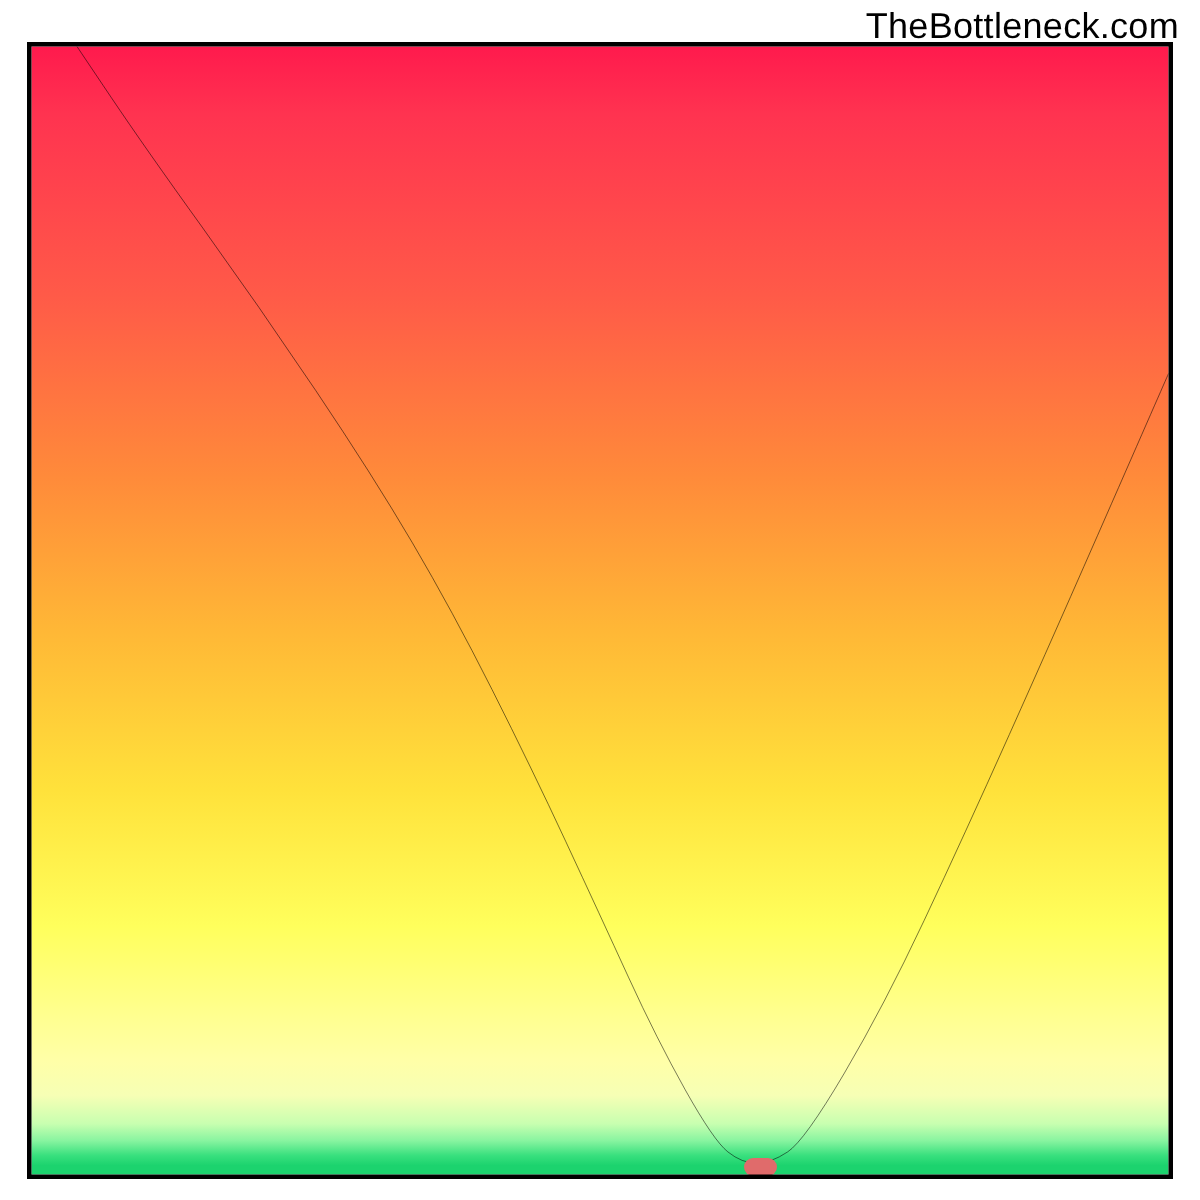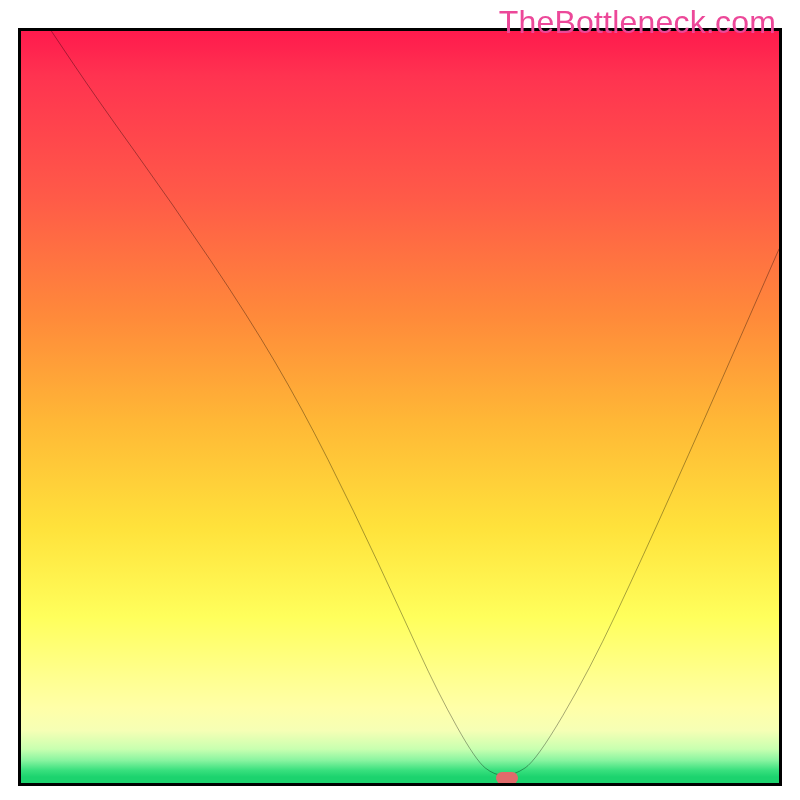--- a/index.html
+++ b/index.html
@@ -12,24 +12,24 @@
   }
   .frame {
     position: relative;
     width: 800px;
     height: 800px;
     box-sizing: border-box;
   }
   .watermark {
     position: absolute;
     top: 4px;
-    right: 24px;
-    font-size: 32px;
+    right: 14px;
+    font-size: 24px;
     font-weight: 400;
-    color: #ec4899;
+    color: #000000;
     letter-spacing: 0.2px;
     z-index: 10;
   }
   .plot-outer {
     position: absolute;
     left: 18px;
     top: 28px;
     width: 764px;
     height: 758px;
     box-sizing: border-box;

